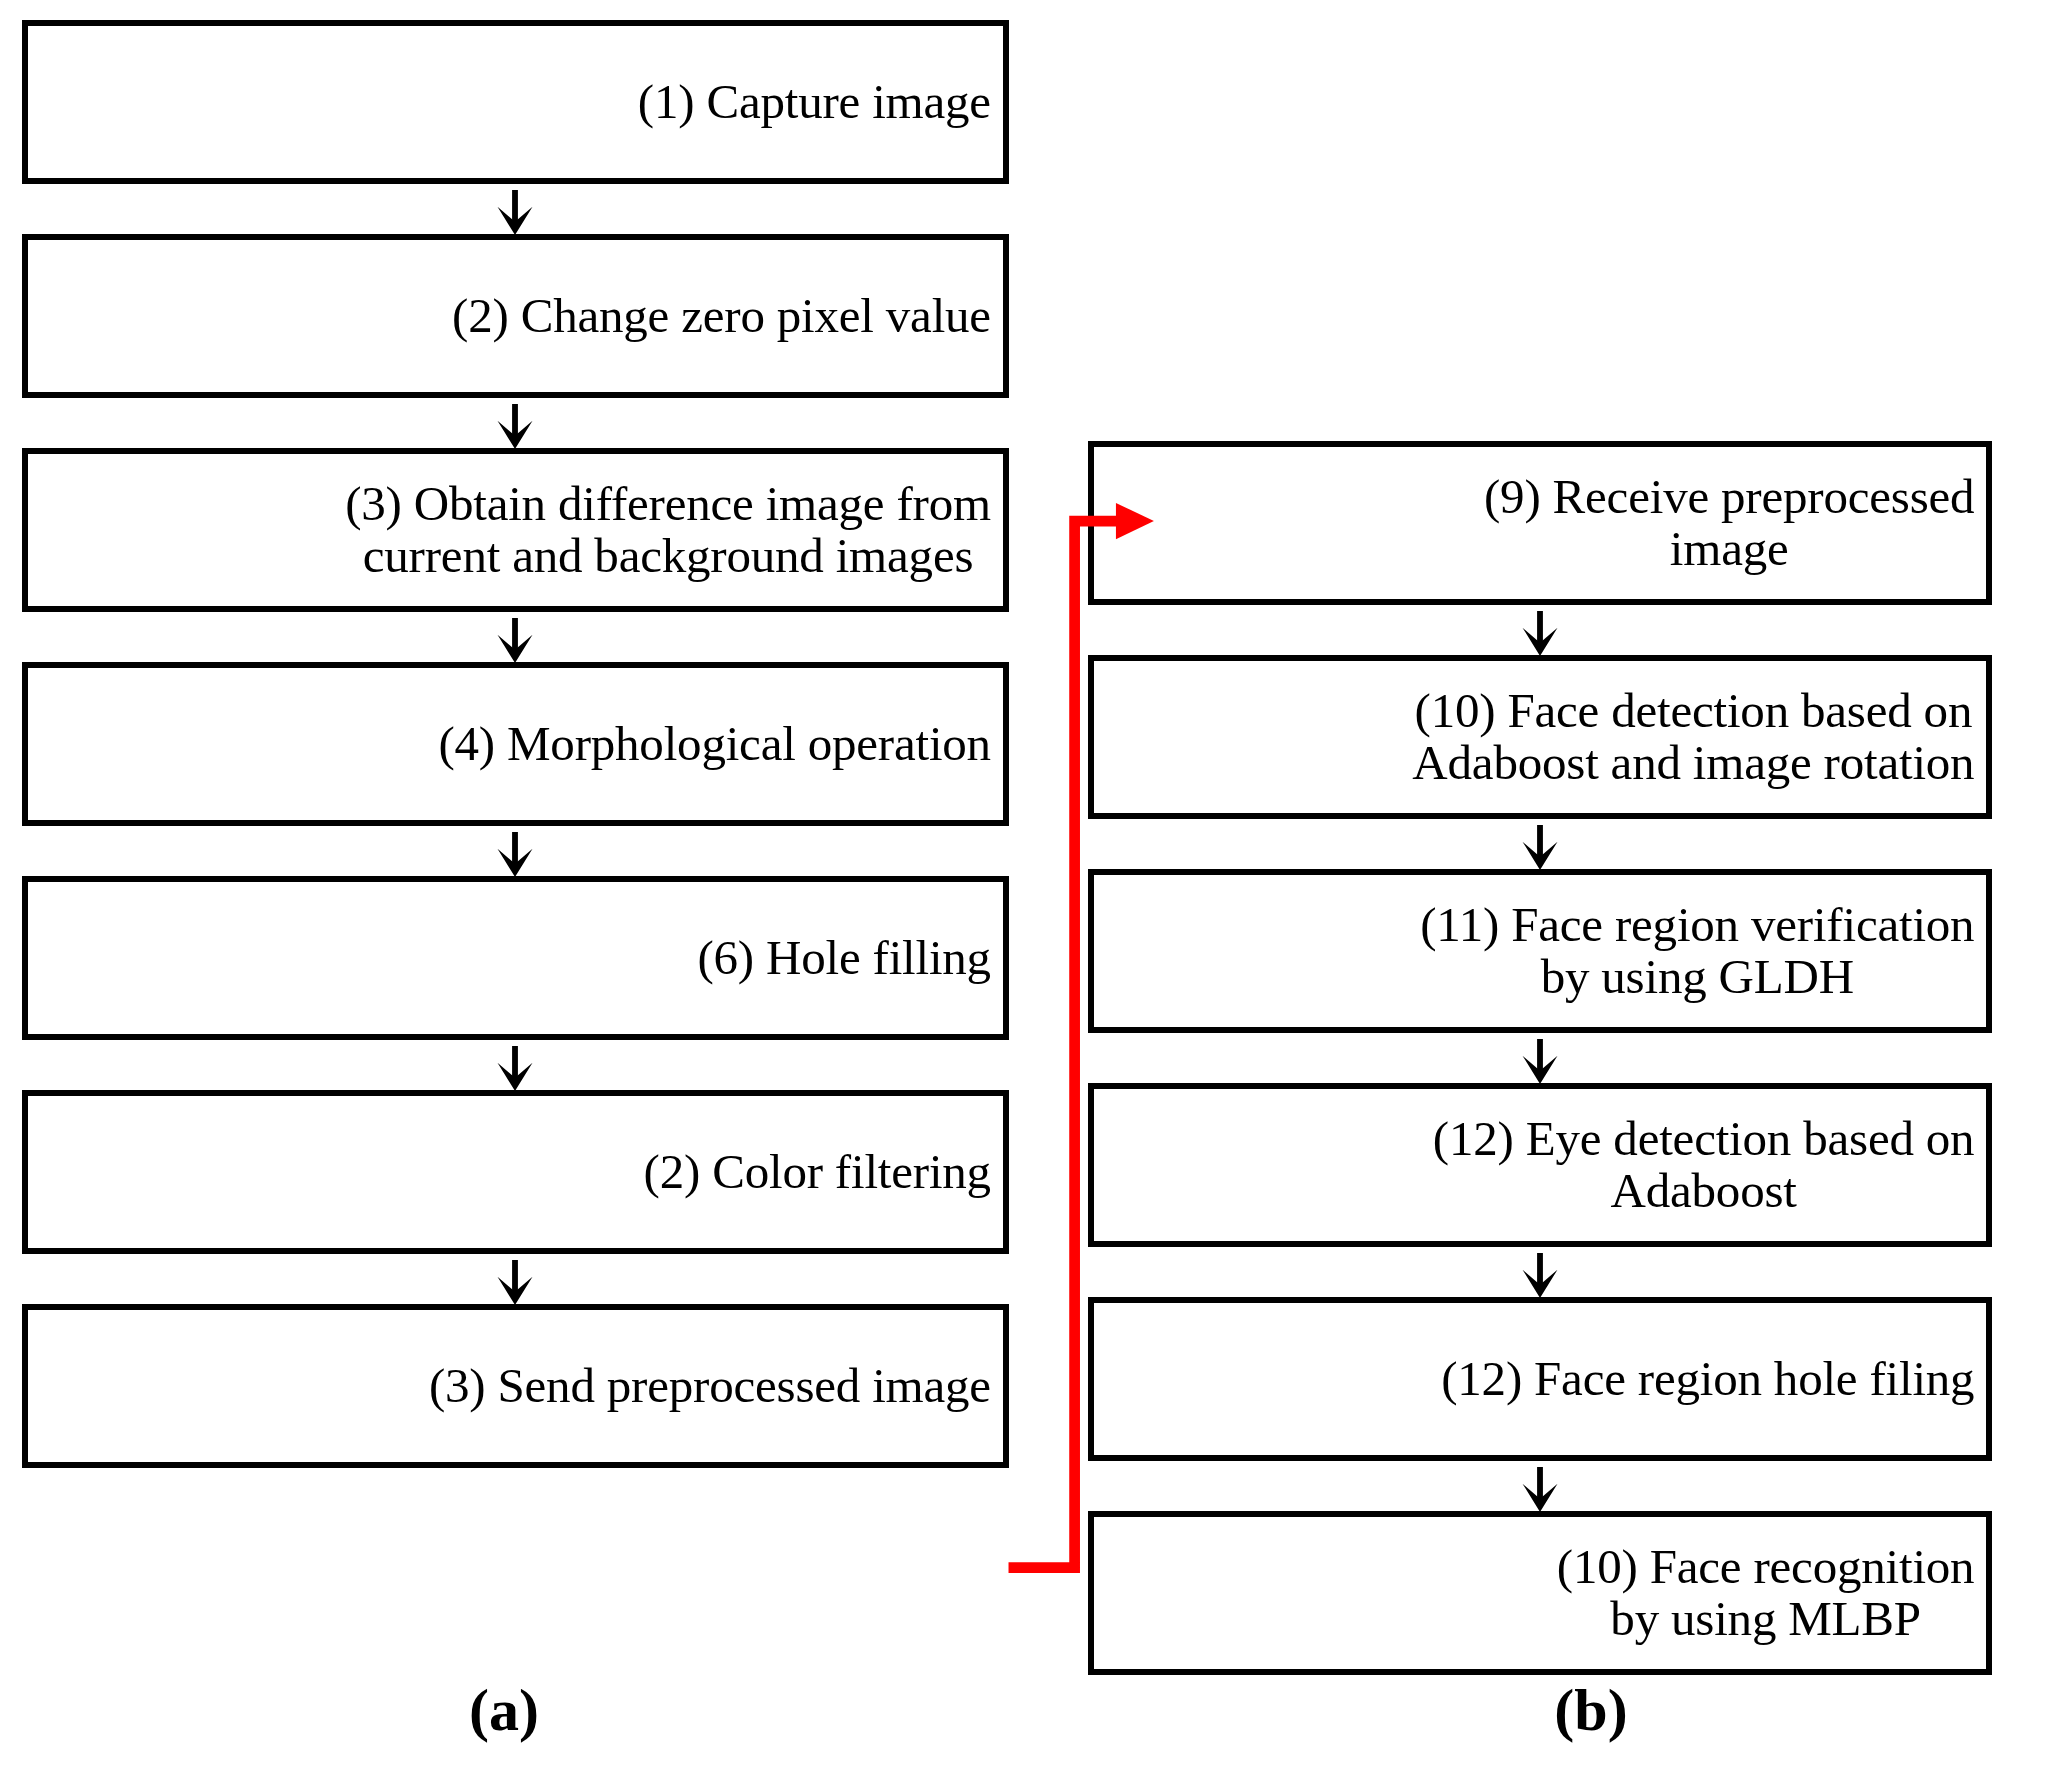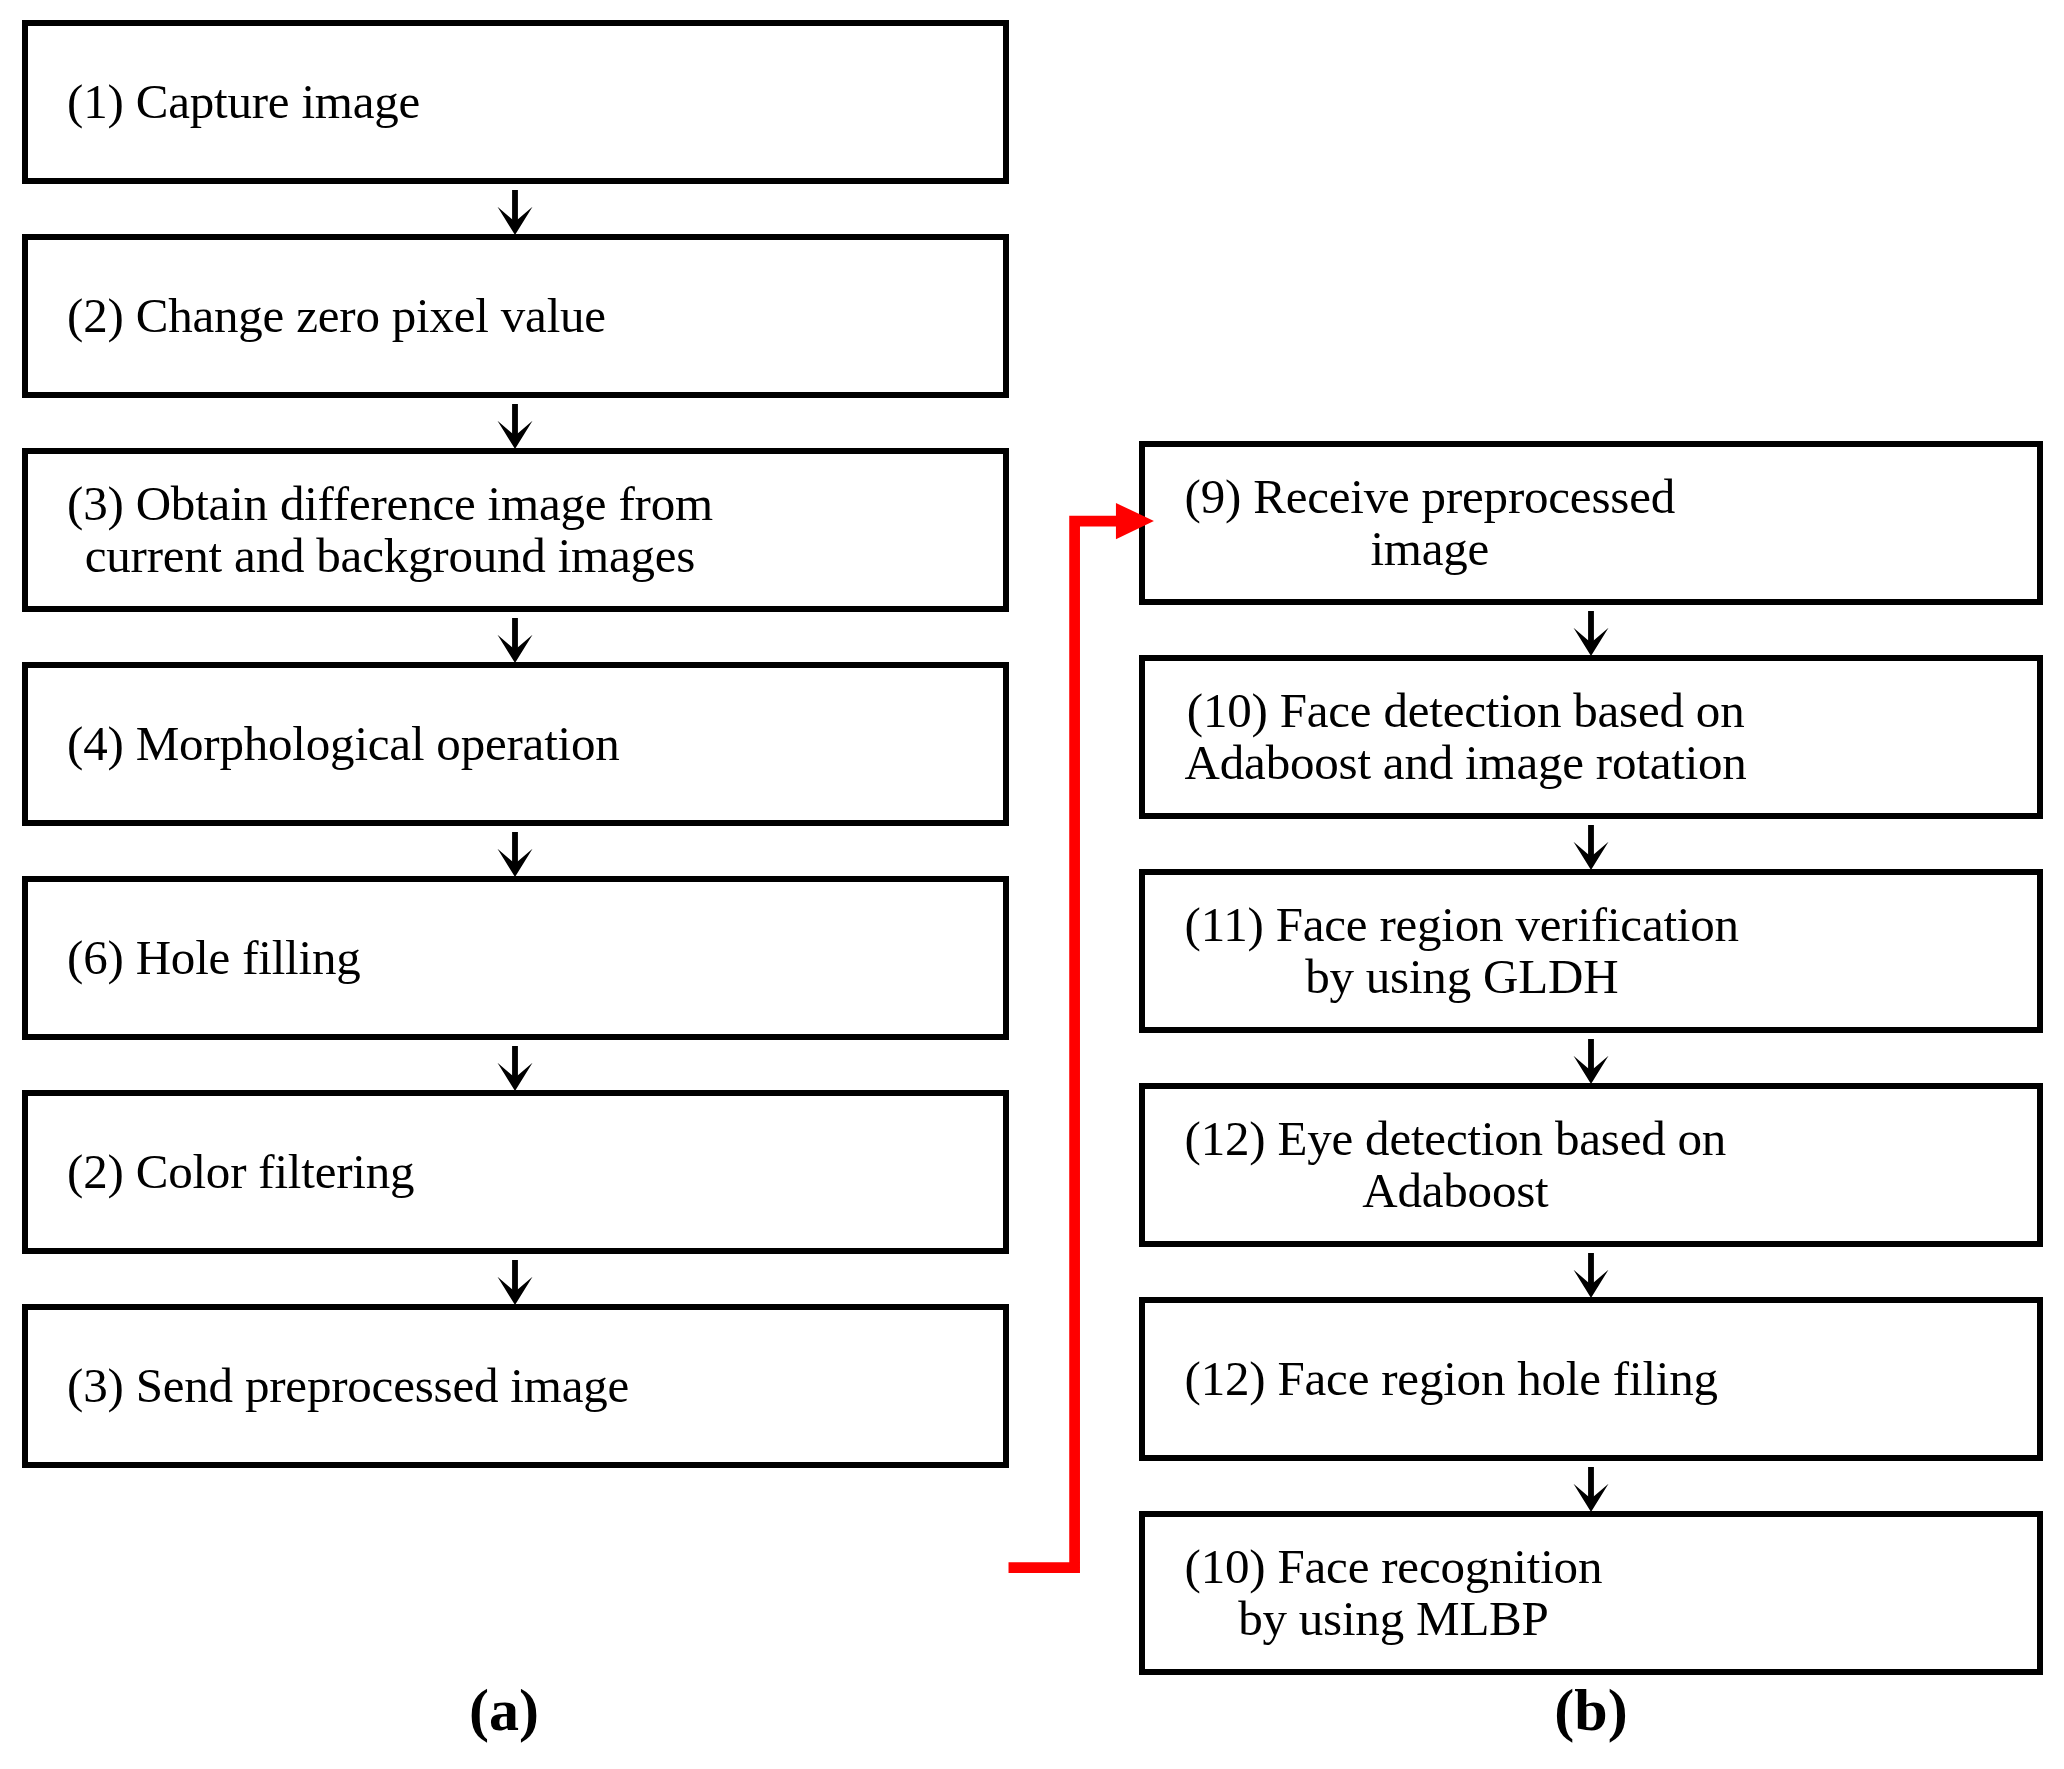--- a/index.html
+++ b/index.html
@@ -2,30 +2,30 @@
 <html style="font-size:13.2px"><head>
 <meta charset="utf-8">
 <style>
   html,body{margin:0;padding:0;background:#ffffff;}
   body{width:2065px;height:1770px;position:relative;overflow:hidden;
        font-family:"Liberation Serif","DejaVu Serif",serif;color:#000;}
   .canvas{position:absolute;left:0;top:0;width:2065px;height:1770px;}
 
   .col{position:absolute;}
   #col-a{left:21.5px;top:20px;width:987px;}
-  #col-b{left:1139px;top:441px;width:904px;}
+  #col-b{left:1088px;top:441px;width:904px;}
 
   .node{
     box-sizing:border-box;
     border:6.6px solid #000000;
     background:#ffffff;
     height:164px;
     display:flex;
     align-items:center;
-    justify-content:flex-start;
+    justify-content:flex-end;
     text-align:center;
     margin-bottom:50px;
     position:relative;
     padding-left:28px;
   }
   .node:last-of-type{margin-bottom:0;}
   .node .txt{
     font-size:49px;
     line-height:1.07;
     padding:0 11.6px;

